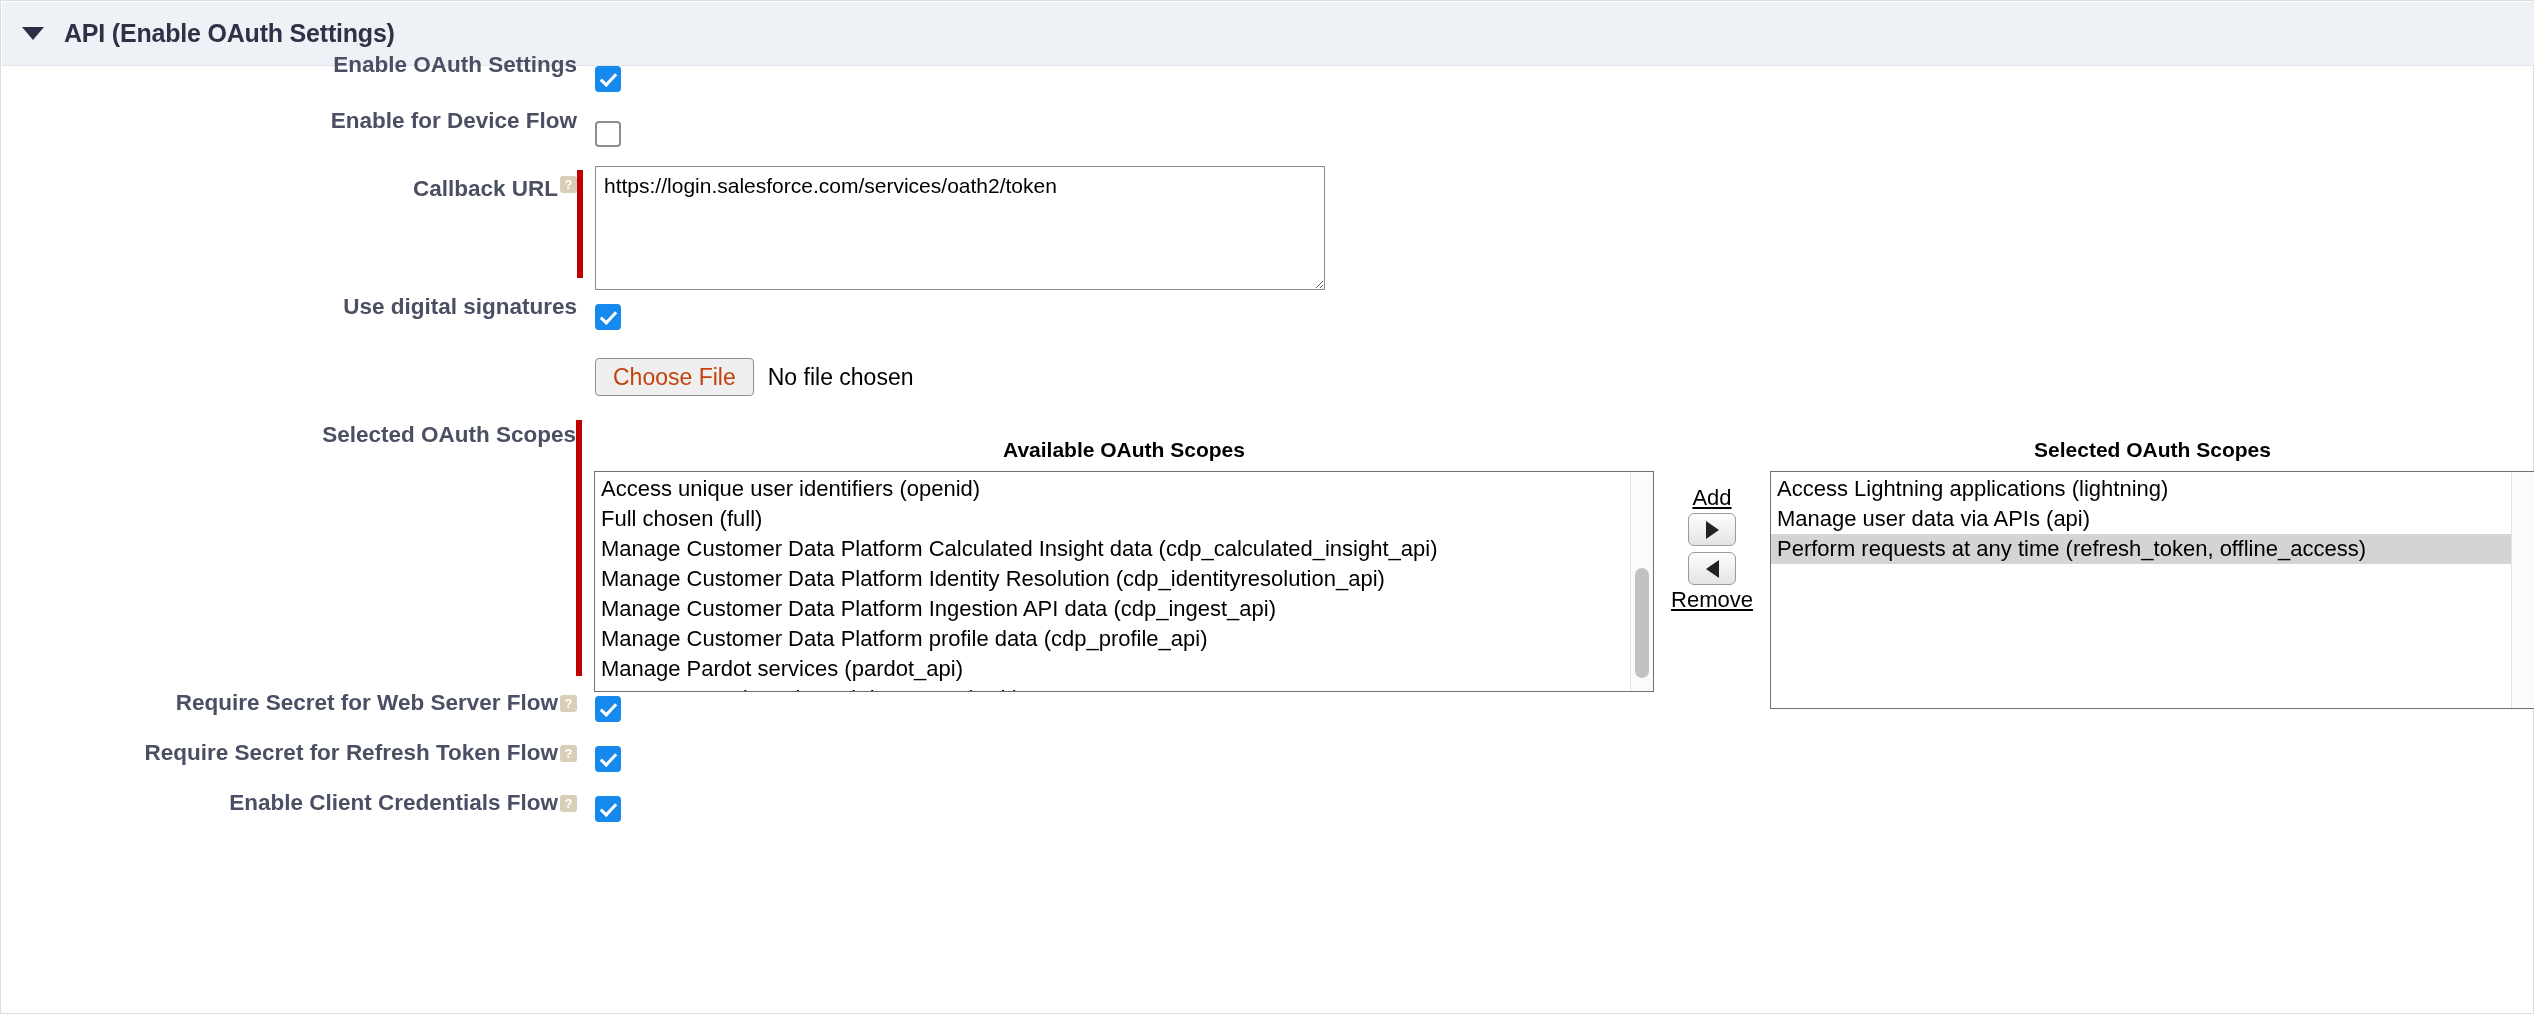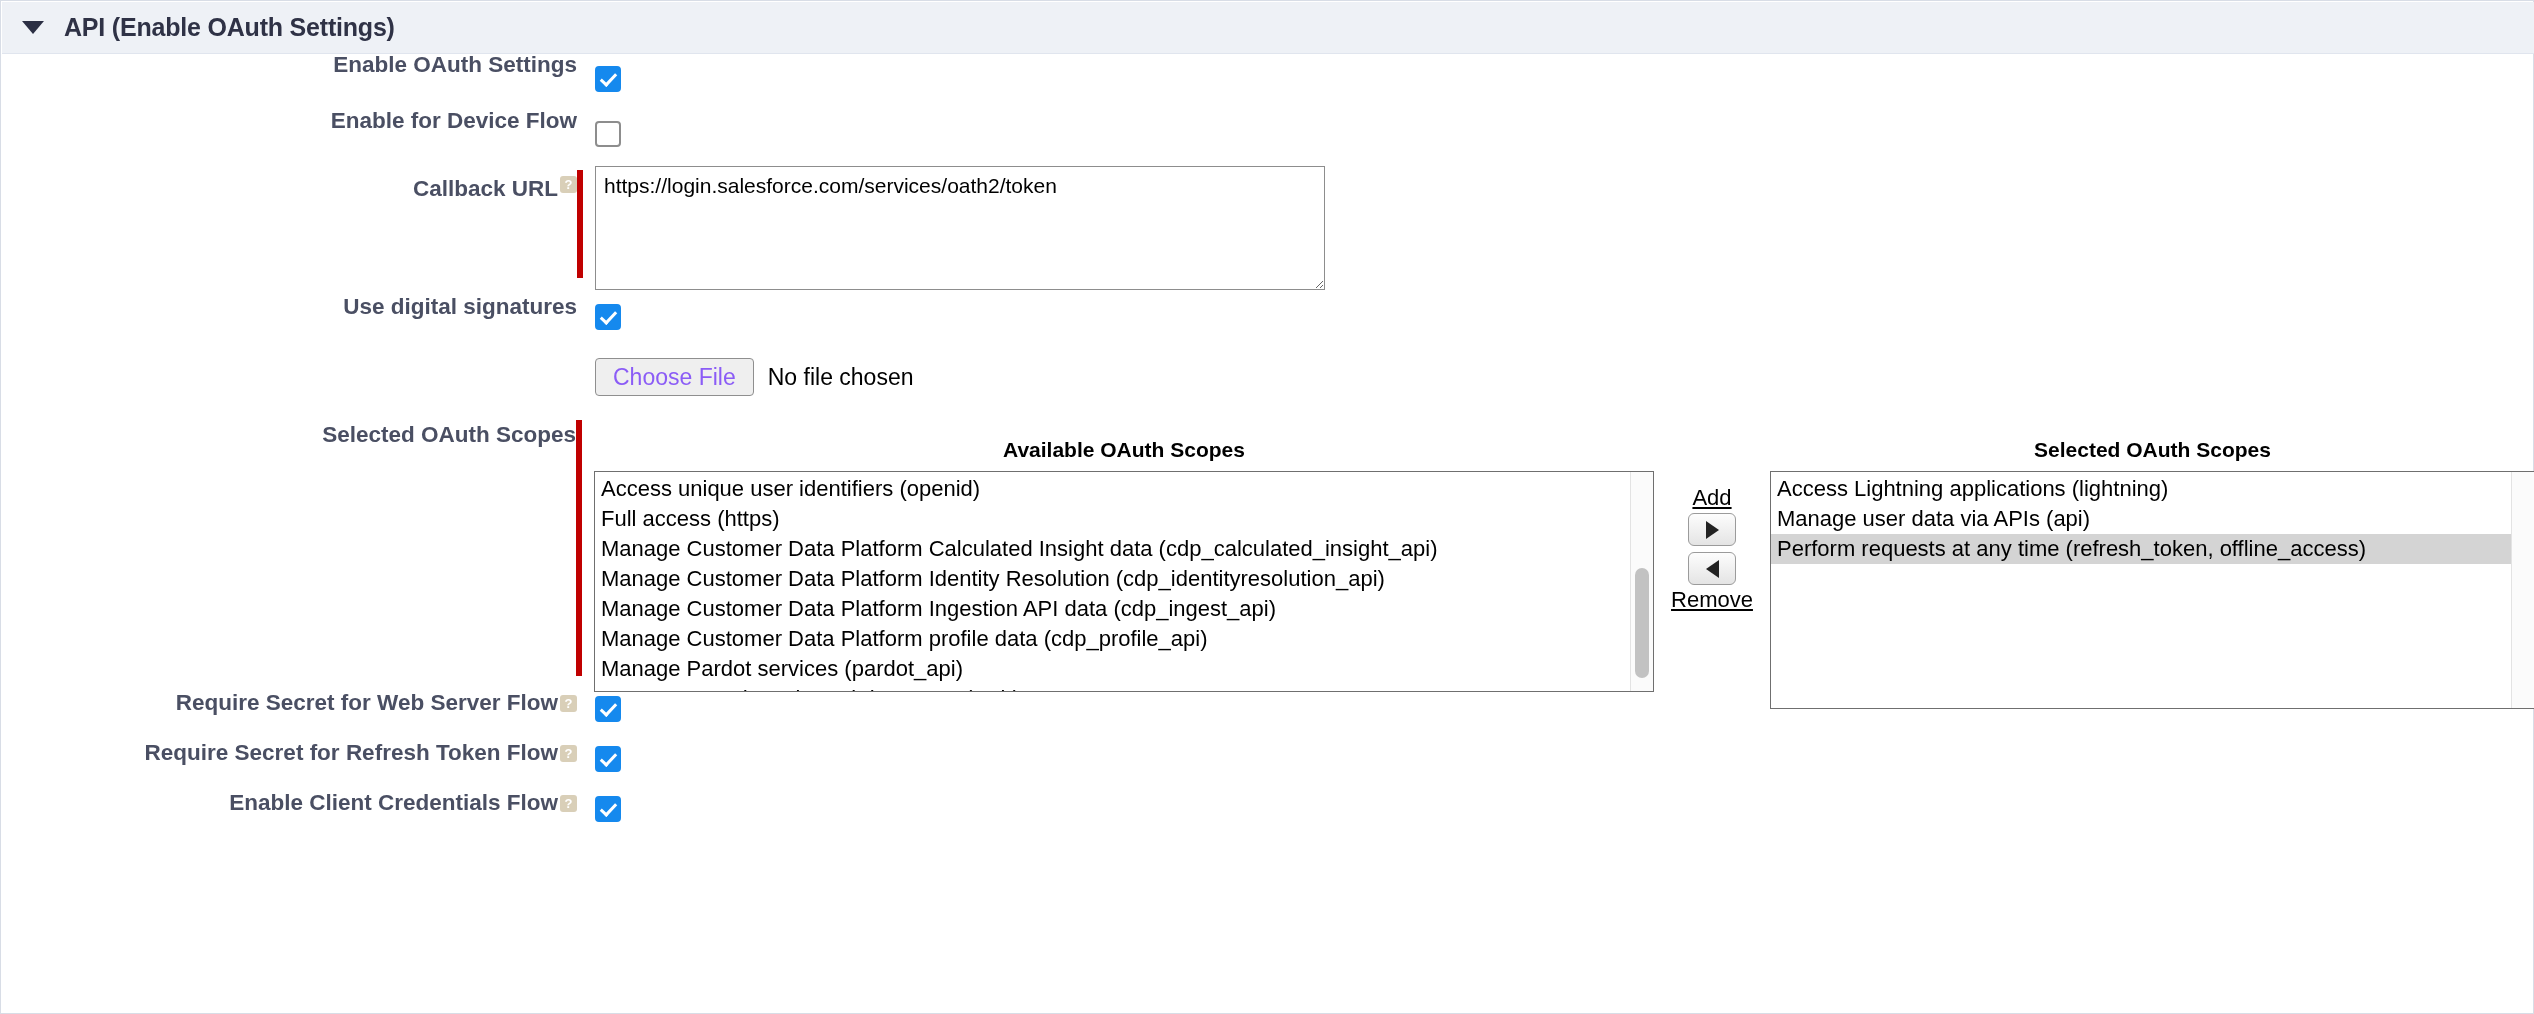--- a/index.html
+++ b/index.html
@@ -26,21 +26,21 @@
     border: 1px solid #d8dde6;
     background: #fff;
   }
 
   
   .section-header {
     position: absolute;
     left: 1px;
     top: 1px;
     width: 2532px;
-    height: 52px;
+    height: 64px;
     background: #eef1f6;
     border-bottom: 1px solid #e0e5ee;
     box-sizing: border-box;
     display: flex;
     align-items: center;
   }
   .collapse-toggle {
     width: 62px;
     display: flex;
     align-items: center;
@@ -169,21 +169,21 @@
   .file-row {
     display: flex;
     align-items: center;
   }
   .choose-file-btn {
     background: #efefef;
     border: 1px solid #8f8f8f;
     border-radius: 4px;
     font-family: "Liberation Sans", sans-serif;
     font-size: 23px;
-    color: #8b5cf6;
+    color: #c2410c;
     padding: 5px 17px;
     cursor: pointer;
     line-height: 1.15;
   }
   .no-file-text {
     font-size: 23px;
     color: #000;
     margin-left: 14px;
     white-space: nowrap;
   }
@@ -356,21 +356,21 @@
         <div class="req-bar" style="height:256px;"></div>
         <div class="gap-left"></div>
 
         <div class="dual-wrap">
 
           <div class="list-block">
             <div class="list-cap">Available OAuth Scopes</div>
             <div class="listbox" style="width:1060px;height:221px;">
               <div class="opts">
                   <div class="opt">Access unique user identifiers (openid)</div>
-                  <div class="opt">Full access (https)</div>
+                  <div class="opt">Full chosen (full)</div>
                   <div class="opt">Manage Customer Data Platform Calculated Insight data (cdp_calculated_insight_api)</div>
                   <div class="opt">Manage Customer Data Platform Identity Resolution (cdp_identityresolution_api)</div>
                   <div class="opt">Manage Customer Data Platform Ingestion API data (cdp_ingest_api)</div>
                   <div class="opt">Manage Customer Data Platform profile data (cdp_profile_api)</div>
                   <div class="opt">Manage Pardot services (pardot_api)</div>
                   <div class="opt">Manage user data via Web browsers (web)</div>
                 </div>
               <div class="sbar">
                 <div class="sthumb" style="top:96px;height:110px;"></div>
               </div>

